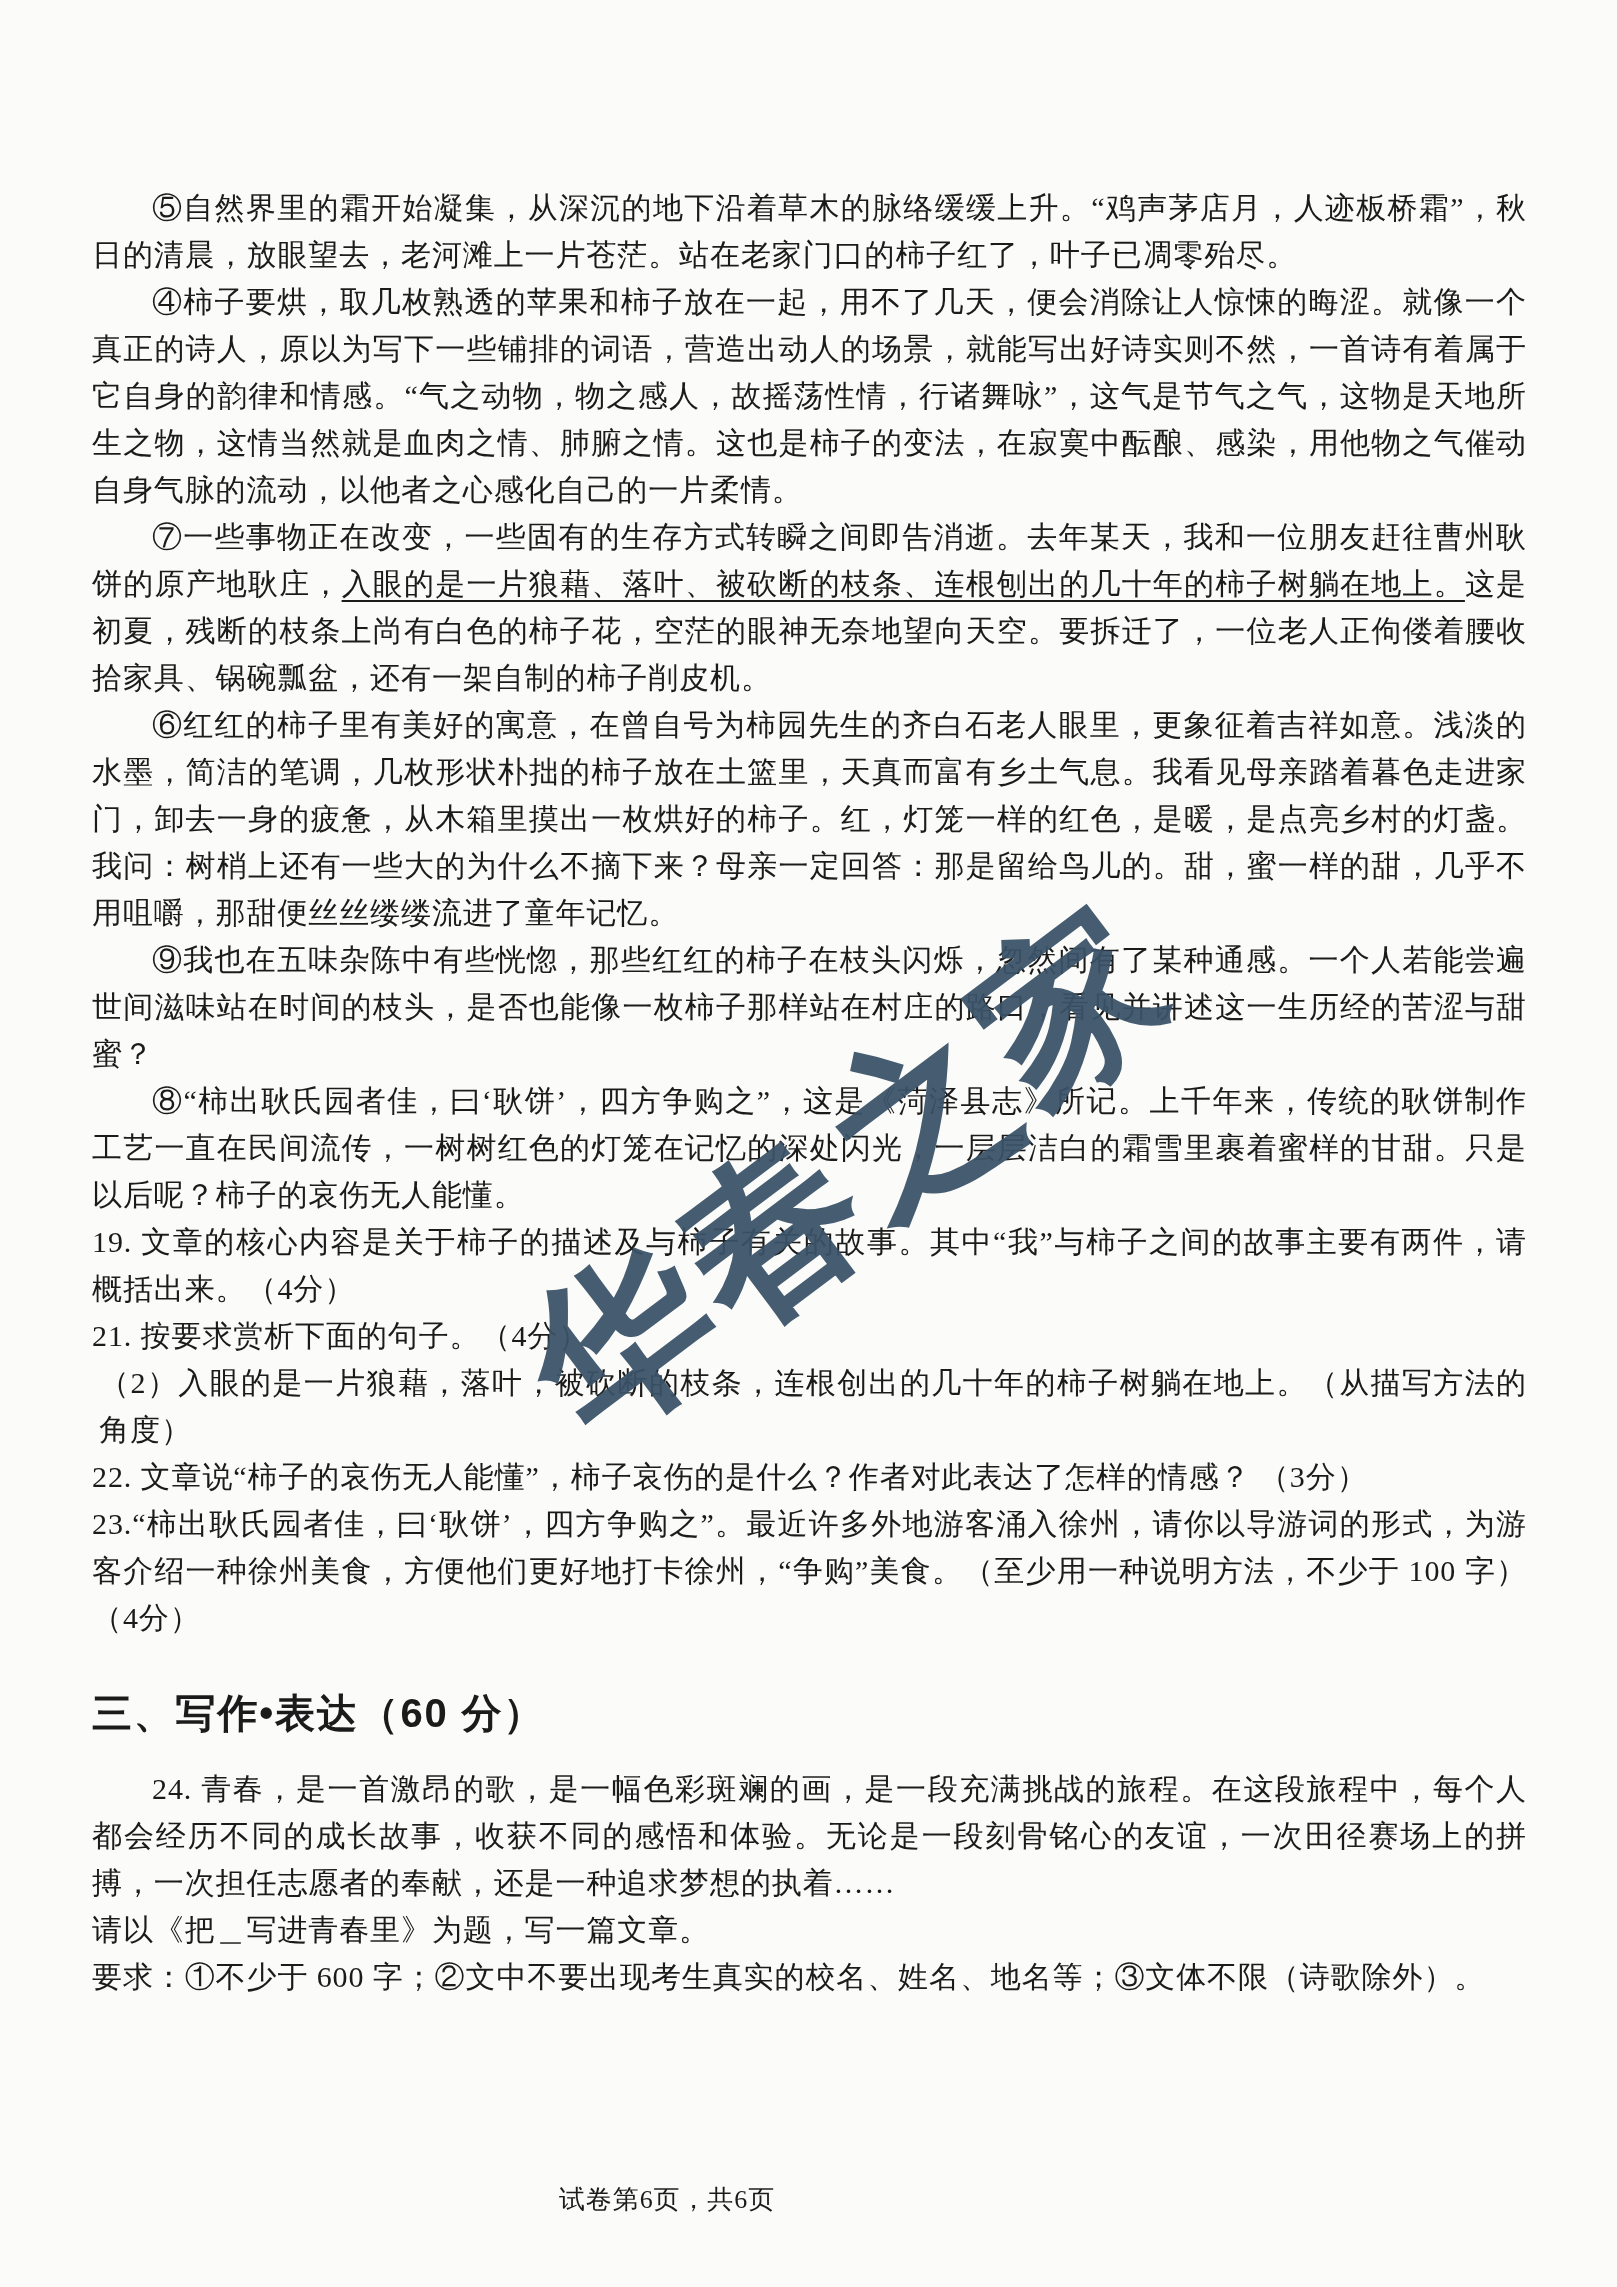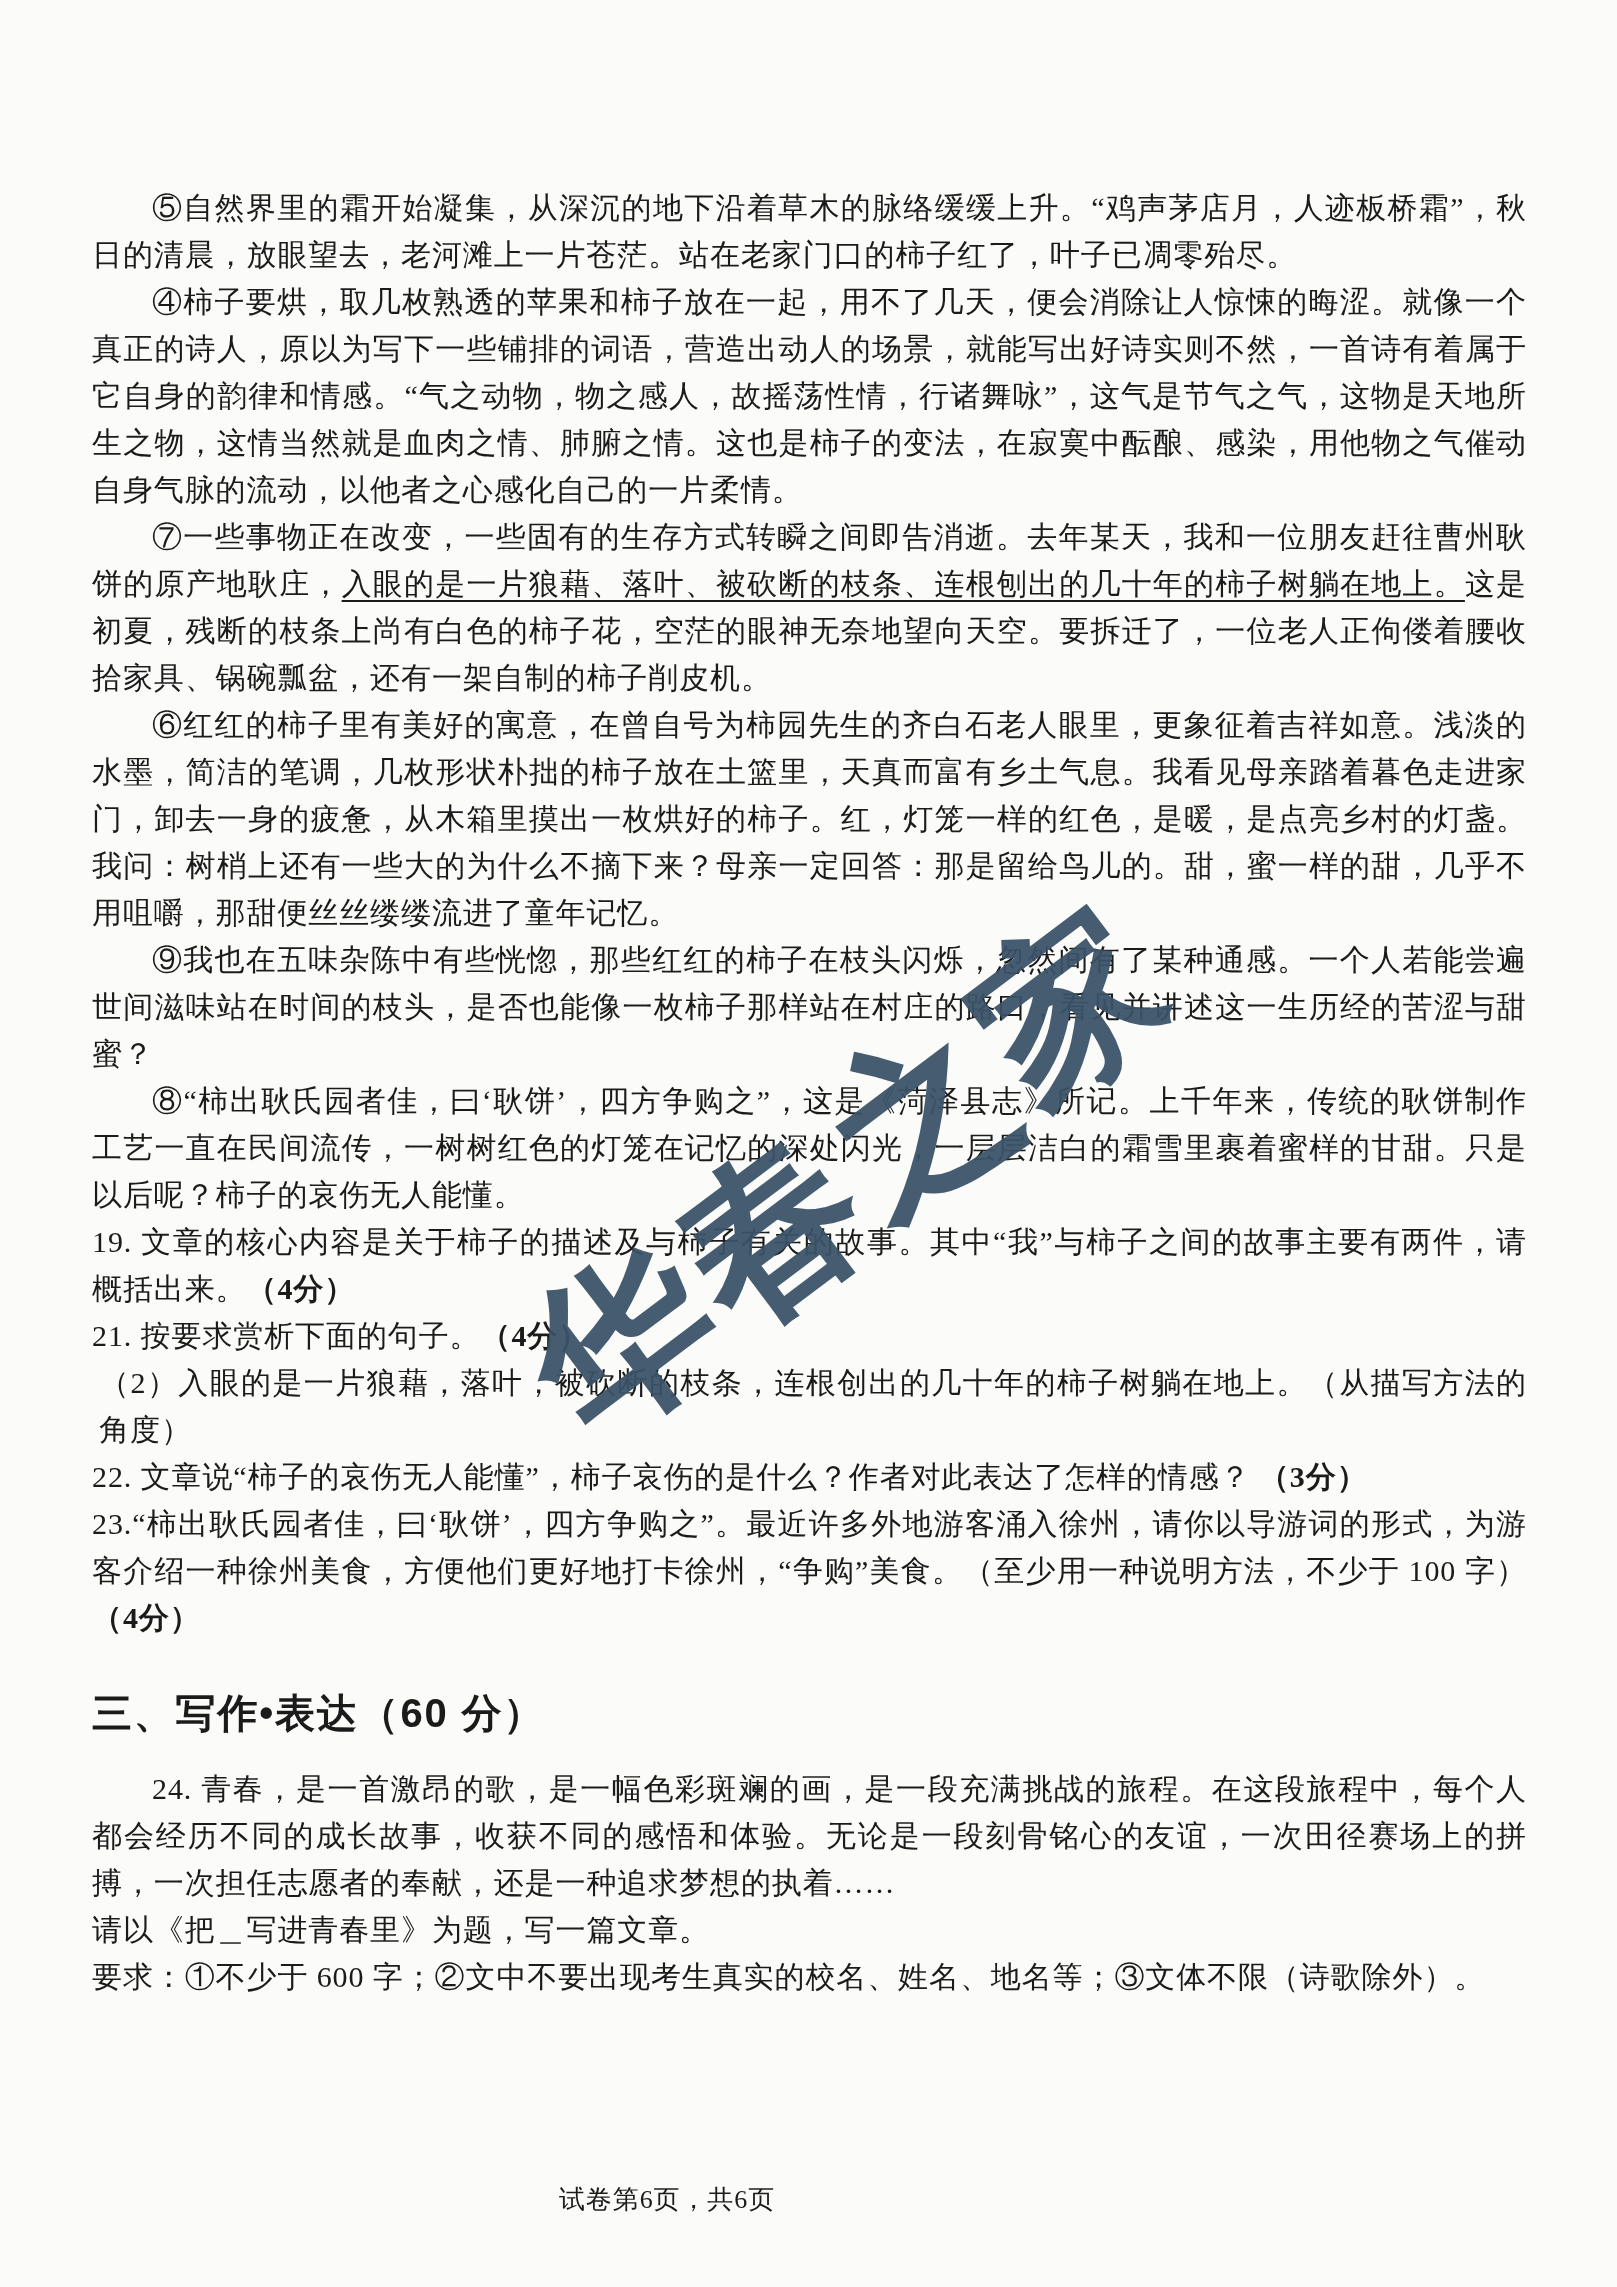--- a/index.html
+++ b/index.html
@@ -16,21 +16,21 @@
     left:92px;top:184px;width:1435px;
     font-size:30px;
     line-height:47px;
     letter-spacing:0.9px;
     text-align:justify;
     z-index:1;
   }
   .content p{margin:0;}
   .indent{text-indent:2em;}
   .sub{padding-left:7.2px;}
-  .score{font-weight:bold;}
+  .score{font-weight:normal;}
   .u{ text-decoration:underline; text-underline-offset:6.3px; text-decoration-thickness:1.8px;}
   .section-heading{
     font-family:"Liberation Sans","DejaVu Sans",sans-serif;
     font-weight:bold;
     font-size:40px;
     line-height:50px;
     margin-top:47px !important;
     margin-bottom:27px !important;
     letter-spacing:1.8px;
   }

